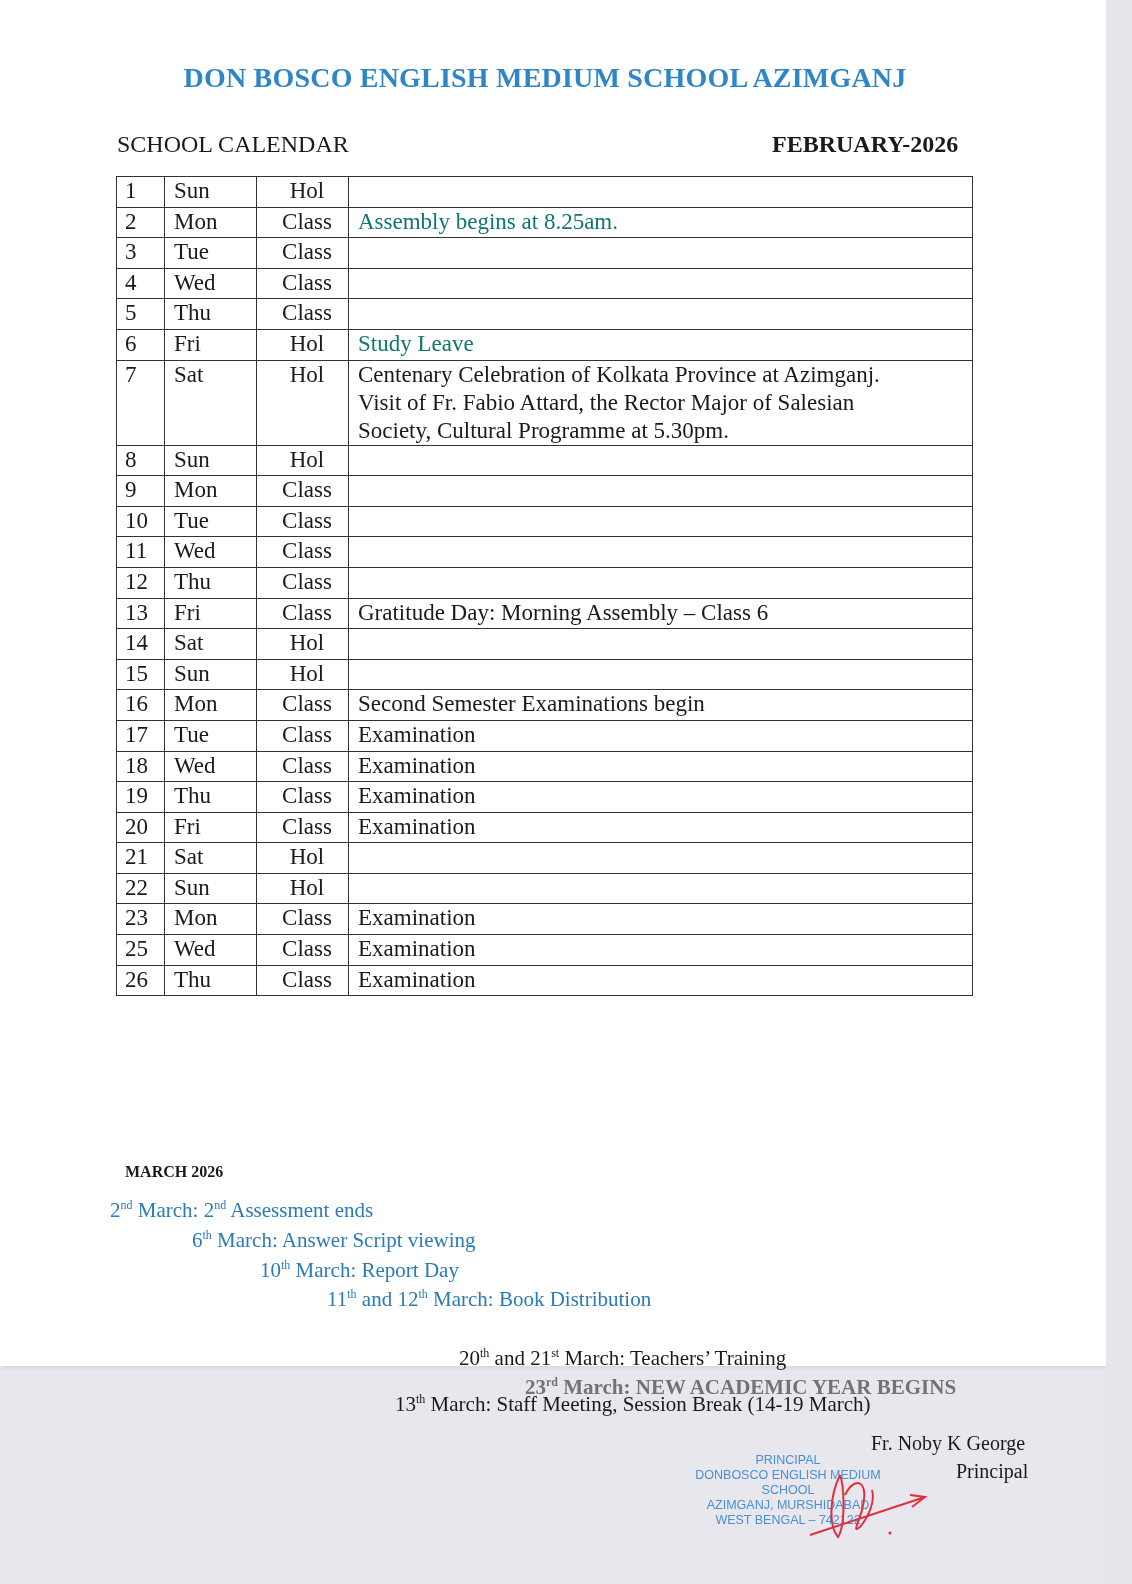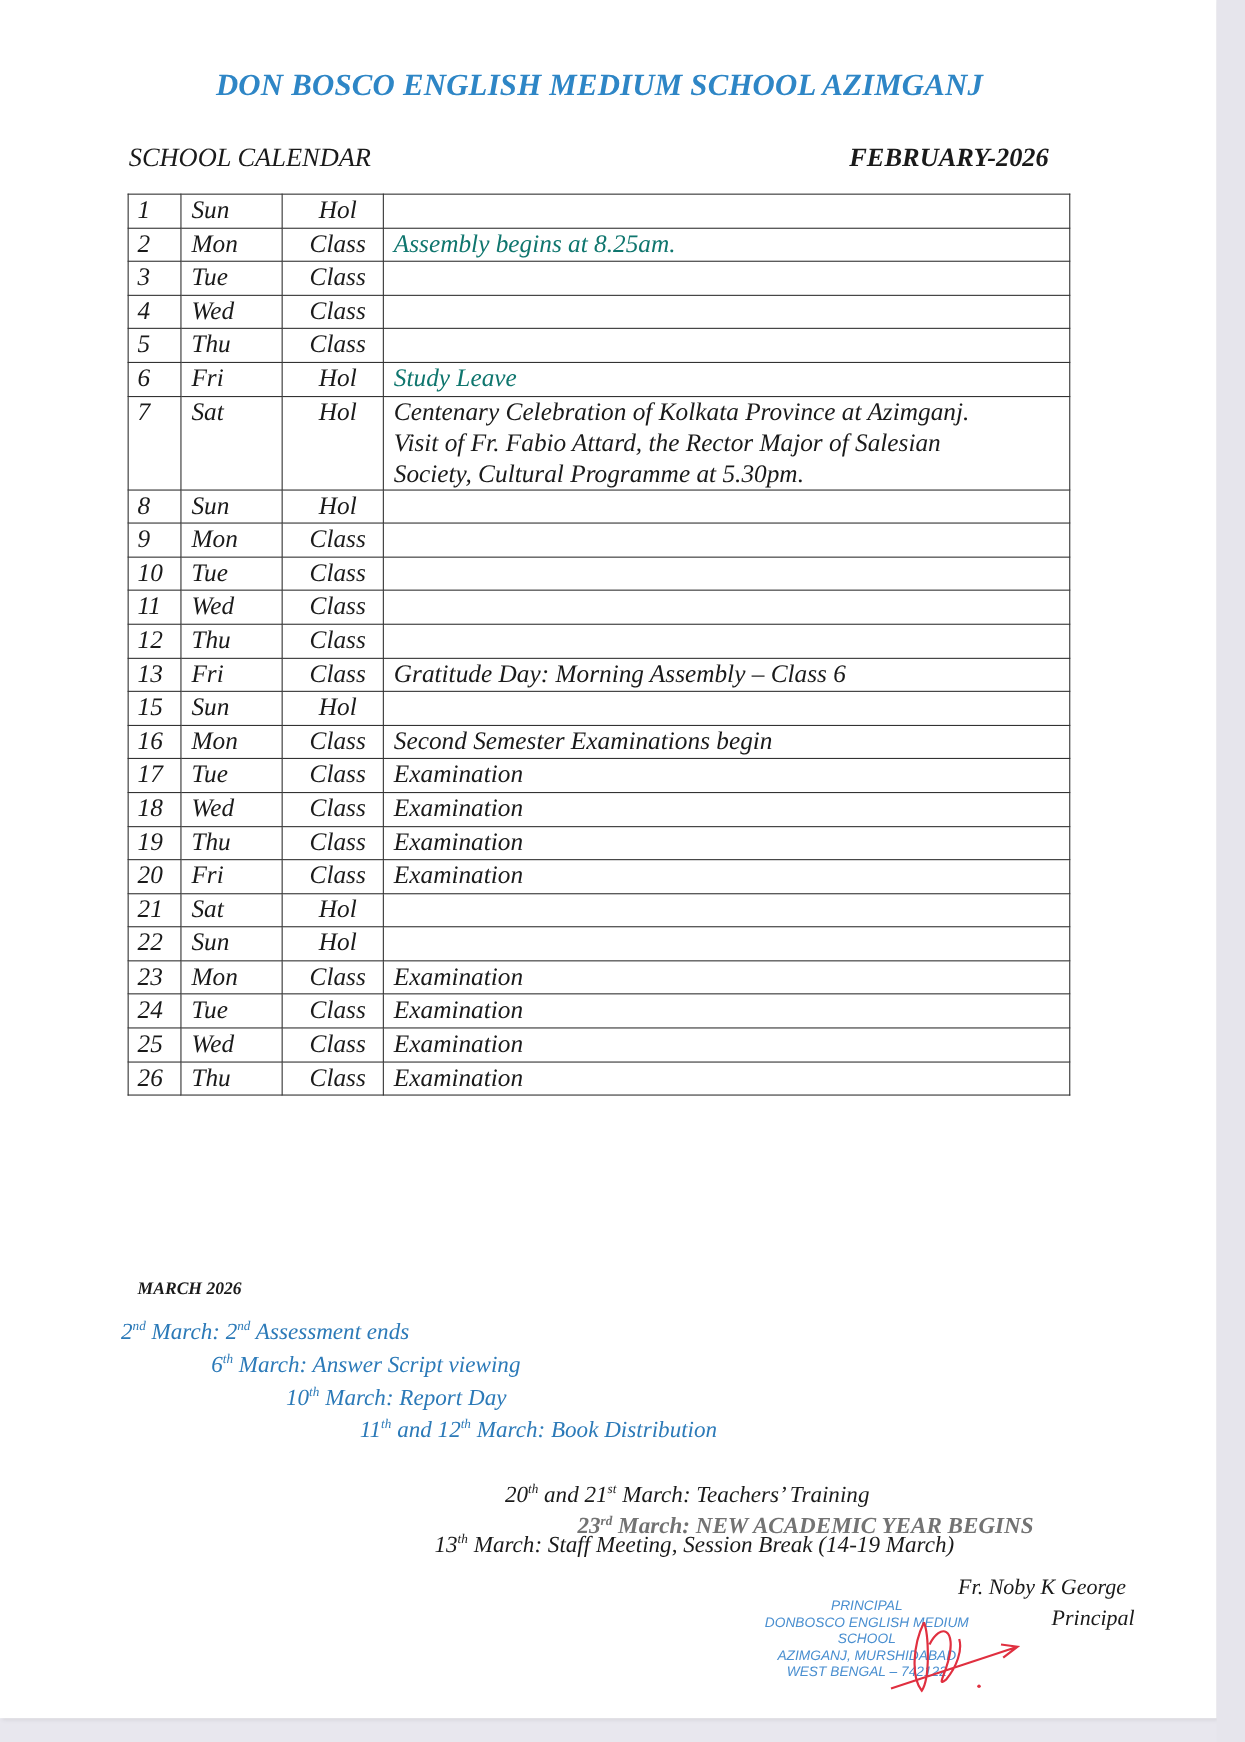--- a/index.html
+++ b/index.html
@@ -1,24 +1,23 @@
 <!DOCTYPE html>
 <html><head>
   <meta charset="utf-8">
   <style>
     html, body { margin: 0; padding: 0; }
     body {
       width: 1132px; height: 1584px; background: #e8e7ee; position: relative; overflow: hidden;
       font-family: "Liberation Serif", "DejaVu Serif", serif;
     }
     .page {
-      position: absolute; left: 0; top: 0; width: 1106px; height: 1562px;
+      position: absolute; left: 0; top: 0; width: 1106px; height: 1366px;
       background: #ffffff;
       box-shadow: 2px 2px 4px rgba(0,0,0,0.08);
-      font-style: italic;
     }
     .title {
       position: absolute; left: 0; width: 1090px; top: 62px; text-align: center;
       font-weight: bold; font-size: 28px; color: #2e86c6; letter-spacing: 0.2px;
     }
     .subtitle-left {
       position: absolute; left: 117px; top: 131px; font-size: 24px; color: #1a1a1a;
     }
     .subtitle-right {
       position: absolute; left: 772px; top: 131px; font-size: 24px; font-weight: bold; color: #1a1a1a;
@@ -138,20 +137,26 @@
           <td class="c-type">Class</td>
           <td class="c-note"></td>
         </tr>
         <tr>
           <td class="c-date">13</td>
           <td class="c-day">Fri</td>
           <td class="c-type">Class</td>
           <td class="c-note">Gratitude Day: Morning Assembly – Class 6</td>
         </tr>
         <tr>
+          <td class="c-date">14</td>
+          <td class="c-day">Sat</td>
+          <td class="c-type">Hol</td>
+          <td class="c-note"></td>
+        </tr>
+        <tr>
           <td class="c-date">15</td>
           <td class="c-day">Sun</td>
           <td class="c-type">Hol</td>
           <td class="c-note"></td>
         </tr>
         <tr>
           <td class="c-date">16</td>
           <td class="c-day">Mon</td>
           <td class="c-type">Class</td>
           <td class="c-note">Second Semester Examinations begin</td>
@@ -188,26 +193,20 @@
         </tr>
         <tr>
           <td class="c-date">22</td>
           <td class="c-day">Sun</td>
           <td class="c-type">Hol</td>
           <td class="c-note"></td>
         </tr>
         <tr>
           <td class="c-date">23</td>
           <td class="c-day">Mon</td>
-          <td class="c-type">Class</td>
-          <td class="c-note">Examination</td>
-        </tr>
-        <tr>
-          <td class="c-date">24</td>
-          <td class="c-day">Tue</td>
           <td class="c-type">Class</td>
           <td class="c-note">Examination</td>
         </tr>
         <tr>
           <td class="c-date">25</td>
           <td class="c-day">Wed</td>
           <td class="c-type">Class</td>
           <td class="c-note">Examination</td>
         </tr>
         <tr>

